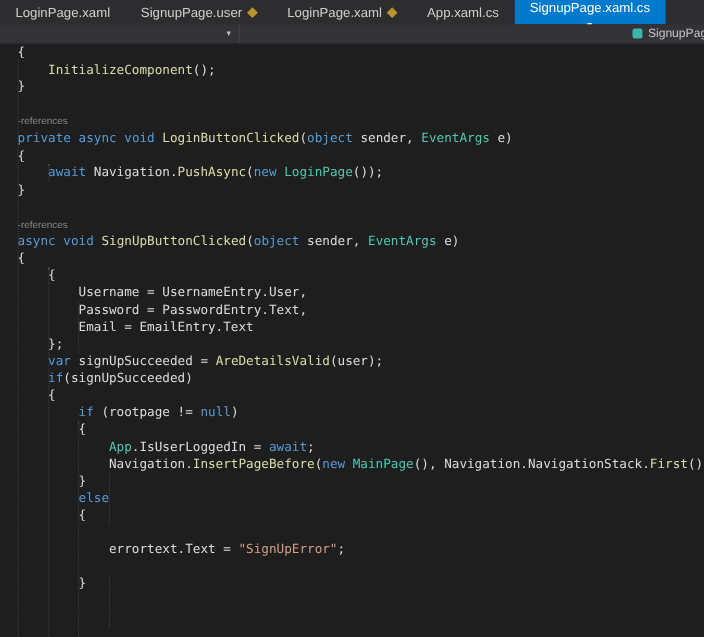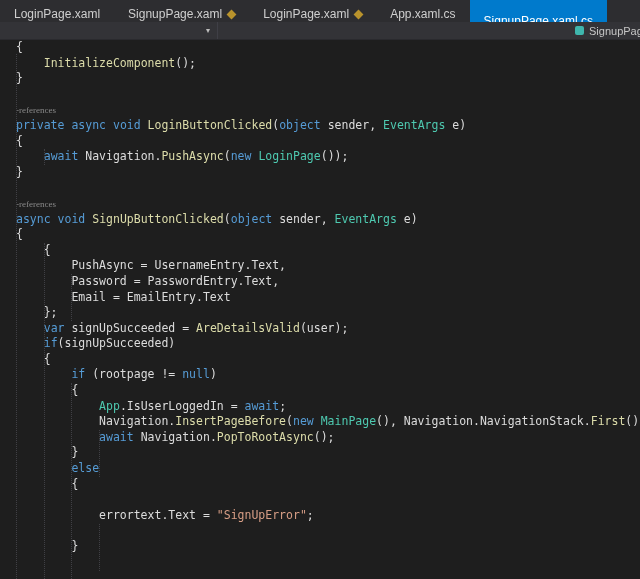--- a/index.html
+++ b/index.html
@@ -8,21 +8,21 @@
     background: var(--editor-bg, #1e1e1e);
     font-family: "Liberation Sans", sans-serif;
   }
   
   .tabbar {
     height: 22px; background: #2d2d30;
     display: flex; align-items: stretch; overflow: hidden;
   }
   .tab {
     display: flex; align-items: center; gap: 6px;
-    padding: 14px 14px; font-size: 12px; color: #cfcfcf;
+    padding: 0 14px; font-size: 12px; color: #cfcfcf;
     white-space: nowrap; cursor: default;
   }
   .tab.active { background: var(--accent, #007acc); color: #ffffff; flex-direction: column; }
   .tab-glyph {
     width: 7px; height: 7px; background: #b9932c;
     transform: rotate(45deg); display: inline-block;
   }
   .pin-icon { display: inline-flex; align-items: center; }
   
   .navbar {
@@ -56,38 +56,38 @@
     color: var(--plain, #dcdcdc);
   }
   .code-line { white-space: pre; height: 15.6px; }
   .tok-k { color: var(--keyword, #569cd6); }
   .tok-t { color: var(--type, #4ec9b0); }
   .tok-s { color: var(--string, #d69d85); }
   .tok-m { color: var(--method, #dcdcaa); }
   .tok-p { color: var(--plain, #dcdcdc); }
   .tok-cl {
     color: var(--codelens, #8a8a8a); font-size: 9px;
-    font-family: Liberation Serif, serif;
+    font-family: Liberation Sans, sans-serif;
   }
   .guide {
     position: absolute; width: 0;
     border-left: 1px dotted #404045; pointer-events: none;
   }
 </style>
 </head>
 <body>
 
 <div>
 
   <div class="tabbar">
       <div class="tab">
         <span>LoginPage.xaml</span>
       </div>
       <div class="tab">
-        <span>SignupPage.xaml</span>
+        <span>SignupPage.user</span>
         <span class="tab-glyph"></span>
       </div>
       <div class="tab">
         <span>LoginPage.xaml</span>
         <span class="tab-glyph"></span>
       </div>
       <div class="tab">
         <span>App.xaml.cs</span>
       </div>
       <div class="tab active">
@@ -134,32 +134,31 @@
         <div class="code-line"><span class="tok-cl">-references</span></div>
         <div class="code-line"><span class="tok-k">private</span><span class="tok-p"> </span><span class="tok-k">async</span><span class="tok-p"> </span><span class="tok-k">void</span><span class="tok-p"> </span><span class="tok-m">LoginButtonClicked</span><span class="tok-p">(</span><span class="tok-k">object</span><span class="tok-p"> sender, </span><span class="tok-t">EventArgs</span><span class="tok-p"> e)</span></div>
         <div class="code-line"><span class="tok-p">{</span></div>
         <div class="code-line"><span class="tok-p">    </span><span class="tok-k">await</span><span class="tok-p"> Navigation.</span><span class="tok-m">PushAsync</span><span class="tok-p">(</span><span class="tok-k">new</span><span class="tok-p"> </span><span class="tok-t">LoginPage</span><span class="tok-p">());</span></div>
         <div class="code-line"><span class="tok-p">}</span></div>
         <div class="code-line">&nbsp;</div>
         <div class="code-line"><span class="tok-cl">-references</span></div>
         <div class="code-line"><span class="tok-k">async</span><span class="tok-p"> </span><span class="tok-k">void</span><span class="tok-p"> </span><span class="tok-m">SignUpButtonClicked</span><span class="tok-p">(</span><span class="tok-k">object</span><span class="tok-p"> sender, </span><span class="tok-t">EventArgs</span><span class="tok-p"> e)</span></div>
         <div class="code-line"><span class="tok-p">{</span></div>
         <div class="code-line"><span class="tok-p">    {</span></div>
-        <div class="code-line"><span class="tok-p">        PushAsync = UsernameEntry.Text,</span></div>
+        <div class="code-line"><span class="tok-p">        Username = UsernameEntry.User,</span></div>
         <div class="code-line"><span class="tok-p">        Password = PasswordEntry.Text,</span></div>
         <div class="code-line"><span class="tok-p">        Email = EmailEntry.Text</span></div>
         <div class="code-line"><span class="tok-p">    };</span></div>
         <div class="code-line"><span class="tok-p">    </span><span class="tok-k">var</span><span class="tok-p"> signUpSucceeded = </span><span class="tok-m">AreDetailsValid</span><span class="tok-p">(user);</span></div>
         <div class="code-line"><span class="tok-p">    </span><span class="tok-k">if</span><span class="tok-p">(signUpSucceeded)</span></div>
         <div class="code-line"><span class="tok-p">    {</span></div>
         <div class="code-line"><span class="tok-p">        </span><span class="tok-k">if</span><span class="tok-p"> (rootpage != </span><span class="tok-k">null</span><span class="tok-p">)</span></div>
         <div class="code-line"><span class="tok-p">        {</span></div>
         <div class="code-line"><span class="tok-p">            </span><span class="tok-t">App</span><span class="tok-p">.IsUserLoggedIn = </span><span class="tok-k">await</span><span class="tok-p">;</span></div>
         <div class="code-line"><span class="tok-p">            Navigation.</span><span class="tok-m">InsertPageBefore</span><span class="tok-p">(</span><span class="tok-k">new</span><span class="tok-p"> </span><span class="tok-t">MainPage</span><span class="tok-p">(), Navigation.NavigationStack.</span><span class="tok-m">First</span><span class="tok-p">());</span></div>
-        <div class="code-line"><span class="tok-p">            </span><span class="tok-k">await</span><span class="tok-p"> Navigation.</span><span class="tok-m">PopToRootAsync</span><span class="tok-p">();</span></div>
         <div class="code-line"><span class="tok-p">        }</span></div>
         <div class="code-line"><span class="tok-p">        </span><span class="tok-k">else</span></div>
         <div class="code-line"><span class="tok-p">        {</span></div>
         <div class="code-line">&nbsp;</div>
         <div class="code-line"><span class="tok-p">            errortext.Text = </span><span class="tok-s">"SignUpError"</span><span class="tok-p">;</span></div>
         <div class="code-line">&nbsp;</div>
         <div class="code-line"><span class="tok-p">        }</span></div>
       </div>
   </div>
 

